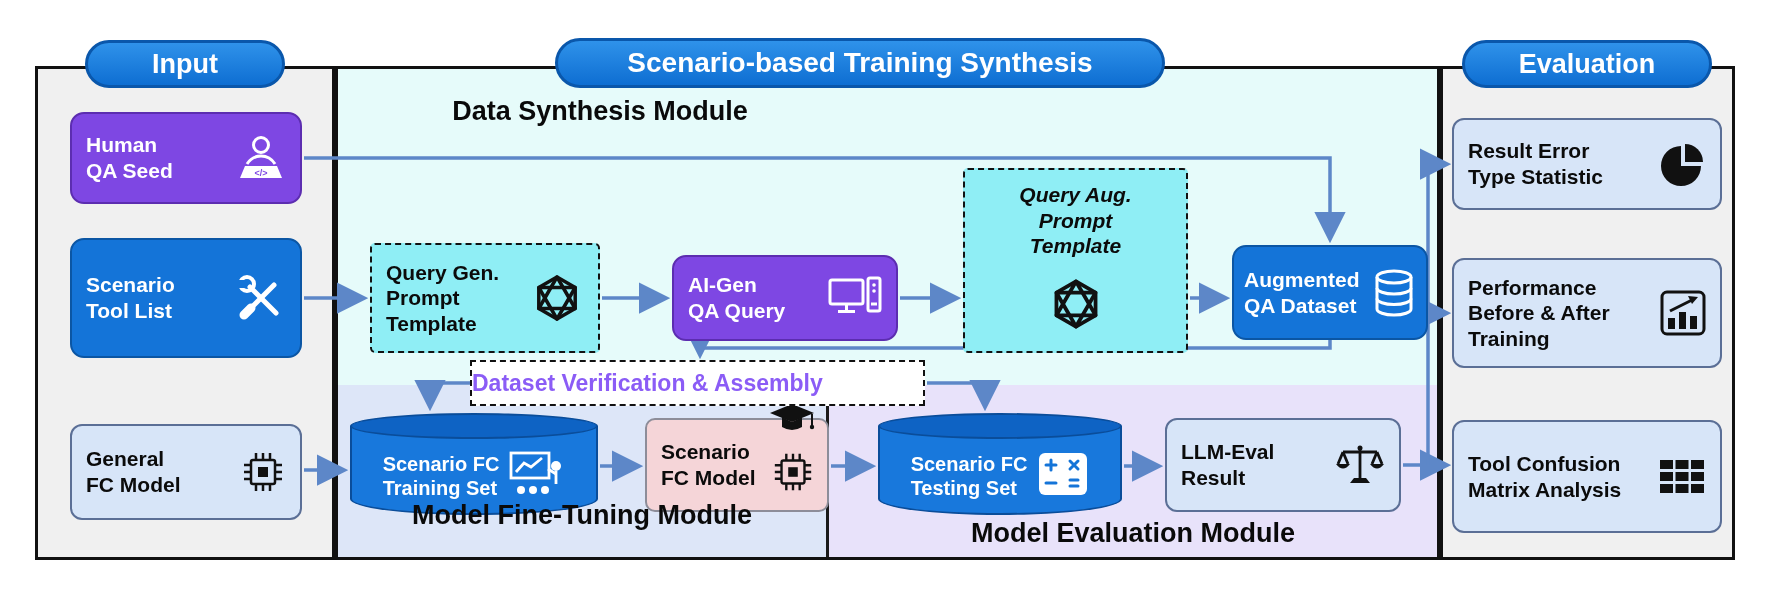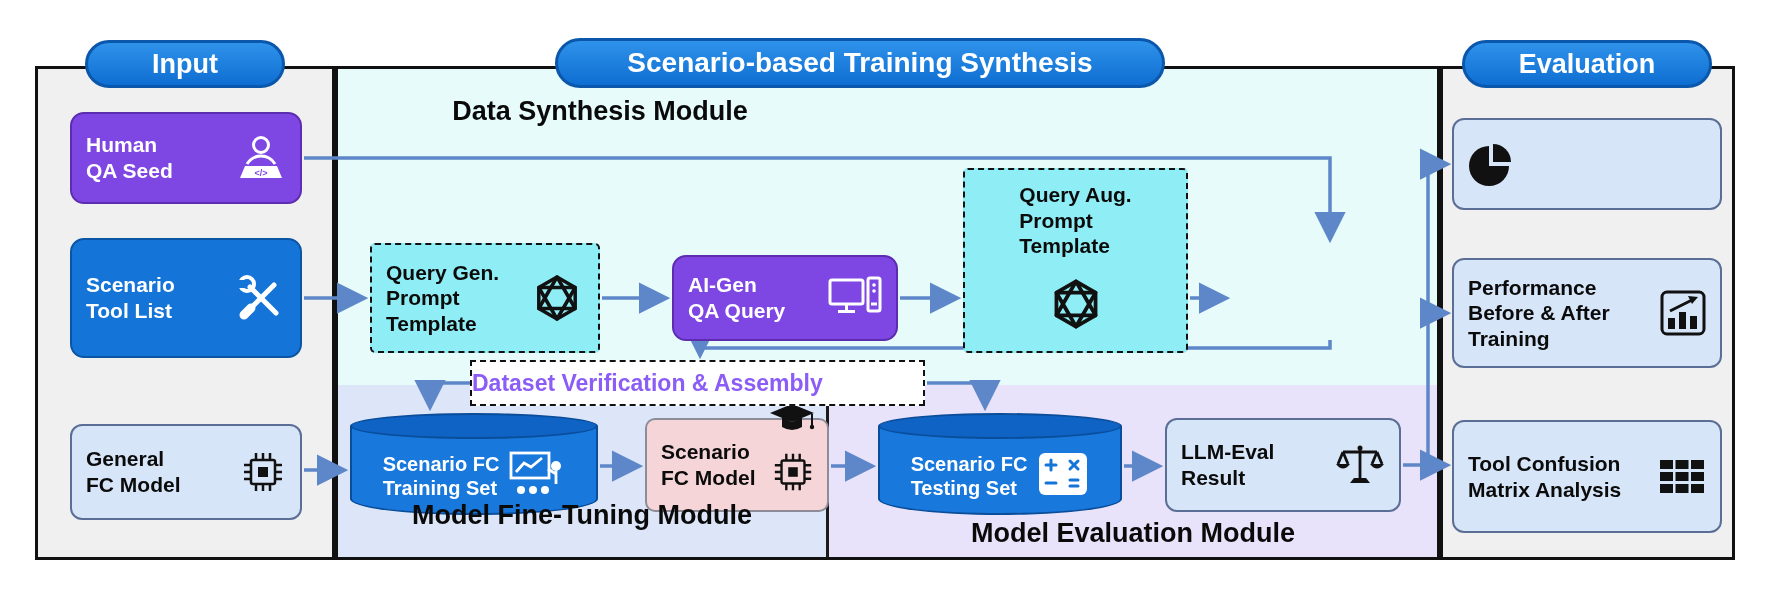--- a/index.html
+++ b/index.html
@@ -16,21 +16,21 @@
         gap:8px;padding:20px 14px;border-radius:14px;z-index:6;}
   .node .lbl{flex:1;white-space:pre-line;font-size:21px;line-height:1.22;}
   .node .ic{flex:0 0 auto;display:flex;align-items:center;justify-content:center;}
   .node .ic svg{display:block;}
   .purple{background:#7e47e3;border:2px solid #5c2db0;color:#fff;}
   .blue{background:#1474d8;border:2px solid #0b56a4;color:#fff;}
   .lightblue{background:#d7e5f8;border:2px solid #5b6f96;color:#0b0b0b;border-radius:12px;}
   .pink{background:#f5d5d8;border:2px solid #8d8d99;color:#0b0b0b;border-radius:10px;overflow:visible;}
   .cyanT{background:#8feef5;border:2.5px dashed #111;color:#0b0b0b;border-radius:5px;}
   .col{flex-direction:column;justify-content:flex-start;padding-top:12px;}
-  .col .lbl{flex:0 0 auto;}
+  .col .lbl{flex:0 0 auto;text-align:center;font-style:italic;}
   .col .ic{margin-top:8px;}
   .verify{position:absolute;background:#fff;border:2.5px dashed #111;box-sizing:border-box;
           display:flex;align-items:center;justify-content:flex-start;font-size:23px;color:#8b5cf6;z-index:7;}
   .titleTxt{position:absolute;color:#0a0a0a;text-align:center;z-index:6;}
   .cyl{position:absolute;z-index:6;}
   .cyl-top{position:absolute;left:0;right:0;top:0;height:26px;border-radius:50%;
            background:#0e63c4;border:2.5px solid #0a4d9a;box-sizing:border-box;z-index:2;}
   .cyl-body{position:absolute;left:0;right:0;top:13px;bottom:0;background:#1878dc;
             border:2.5px solid #0a4d9a;border-top:none;box-sizing:border-box;
             border-radius:0 0 50% 50% / 0 0 16px 16px;z-index:1;}
@@ -171,20 +171,35 @@
       <svg width="58" height="58" viewBox="0 0 54 54">
         <g fill="none" stroke="#111" stroke-width="3.5" stroke-linejoin="round">
           <polygon points="27,6 45.2,16.5 45.2,37.5 27,48 8.8,37.5 8.8,16.5"></polygon>
           <polygon points="27,6 45.2,37.5 8.8,37.5"></polygon>
           <polygon points="27,48 45.2,16.5 8.8,16.5"></polygon>
         </g>
       </svg>
     </span>
   </div>
 
+  <div class="node blue" style="left:1232px;top:245px;width:196px;height:95px;padding:6px 10px;">
+    <div class="lbl">Augmented
+QA Dataset</div>
+    <span class="ic">
+      <svg width="44" height="48" viewBox="0 0 44 48">
+        <g fill="none" stroke="#fff" stroke-width="3">
+          <ellipse cx="22" cy="8" rx="17" ry="6"></ellipse>
+          <path d="M5 8 V40 M39 8 V40"></path>
+          <path d="M5 19 A17 6 0 0 0 39 19"></path>
+          <path d="M5 29.5 A17 6 0 0 0 39 29.5"></path>
+          <path d="M5 40 A17 6 0 0 0 39 40"></path>
+        </g>
+      </svg>
+    </span>
+  </div>
 
   <div class="verify" style="left:470px;top:360px;width:455px;height:46px;">
     <span>Dataset Verification &amp; Assembly</span>
   </div>
 
   <div class="cyl" style="left:350px;top:413px;width:248px;height:102px;">
     <div class="cyl-body"></div>
     <div class="cyl-top"></div>
     <div class="cyl-content">
       <div class="lbl">Scenario FC
@@ -265,20 +280,22 @@
         <path d="M35 21 Q42 30 49 21 Z" fill="#111"></path>
         <circle cx="25" cy="5" r="2.5" fill="#111"></circle>
         <path d="M15 40 H35 L31 35 H19 Z" fill="#111"></path>
       </svg>
     </span>
   </div>
 
   <div class="titleTxt" style="left:848px;top:518px;width:570px;font-size:27px;">Model Evaluation Module</div>
 
   <div class="node lightblue" style="left:1452px;top:118px;width:270px;height:92px;">
+    <div class="lbl">Result Error
+Type Statistic</div>
     <span class="ic">
       <svg width="46" height="46" viewBox="0 0 46 46">
         <path d="M21 25 L21 5 A20 20 0 1 0 41 25 Z" fill="#111"></path>
         <path d="M25 21 L25 3 A18 18 0 0 1 43 21 Z" fill="#111"></path>
       </svg>
     </span>
   </div>
 
   <div class="node lightblue" style="left:1452px;top:258px;width:270px;height:110px;">
     <div class="lbl">Performance

